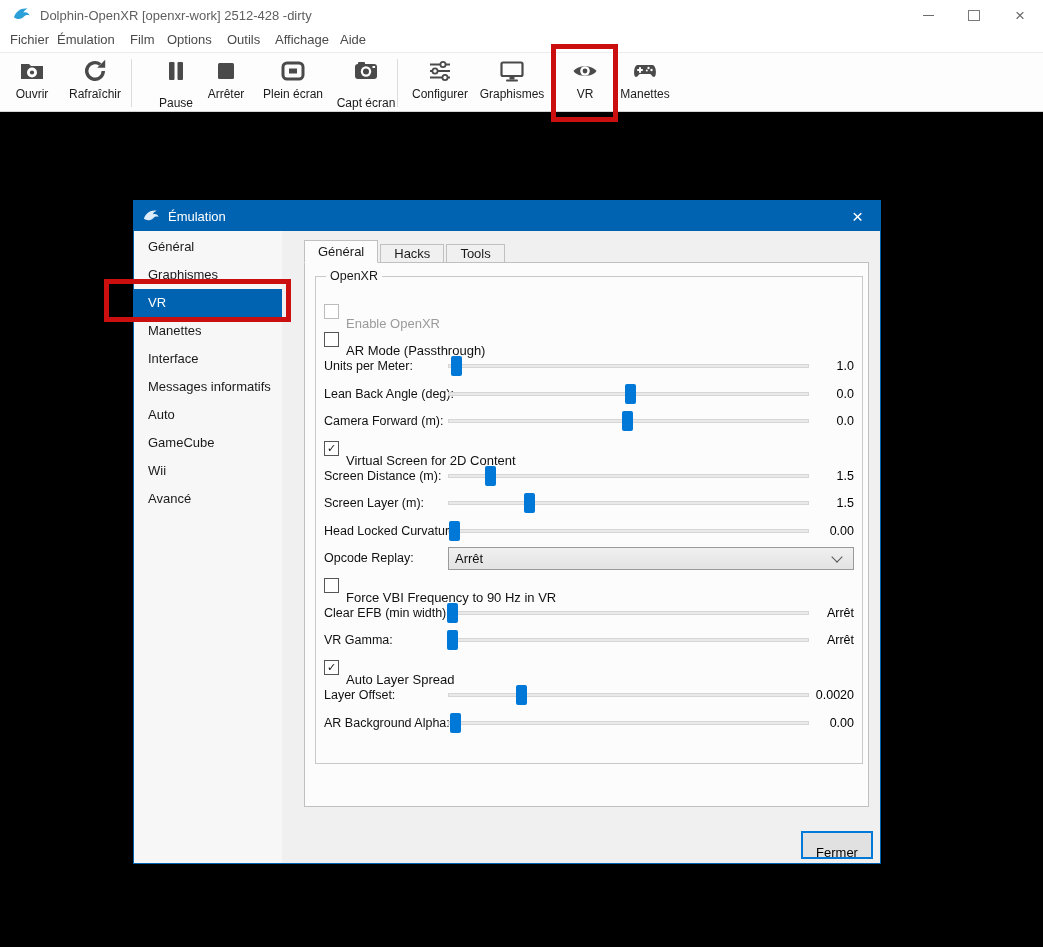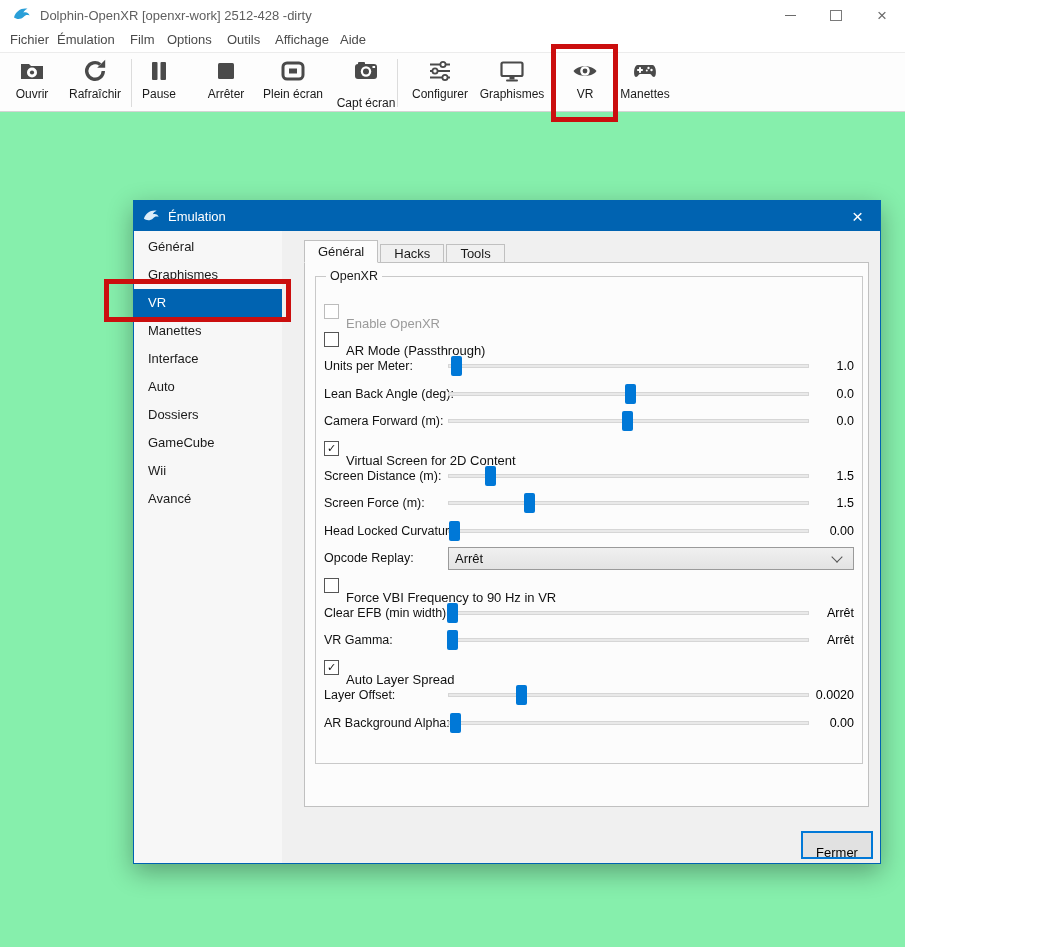--- a/index.html
+++ b/index.html
@@ -1,16 +1,16 @@
 <!DOCTYPE html>
 <html><head>
 <meta charset="utf-8">
 <style>
   html,body{margin:0;padding:0;background:#fff;}
-  .screen{position:relative;width:905px;height:947px;background:#86efac;
+  .screen{position:relative;width:1043px;height:947px;background:#000000;
           font-family:"Liberation Sans",sans-serif;overflow:hidden;}
 
   
   .titlebar{position:absolute;left:0;top:0;width:100%;height:30px;background:#ffffff;
             display:flex;align-items:center;}
   .app-icon{margin-left:13px;width:18px;height:18px;display:flex;align-items:center;}
   .app-title{margin-left:9px;font-size:13px;color:#5f5f5f;white-space:nowrap;}
   .win-controls{position:absolute;right:0;top:0;height:30px;display:flex;}
   .win-btn{width:46px;height:30px;display:flex;align-items:center;justify-content:center;}
   .glyph-min{width:11px;height:0;border-top:1px solid #6b6b6b;}
@@ -134,21 +134,21 @@
       </div>
       <div class="tb-btn" style="left: 63px;">
         <span class="tb-icon">
           <svg width="26" height="26" viewBox="0 0 26 26">
             <path d="M21.3 13 a8.3 8.3 0 1 1 -3.1 -6.5" fill="none" stroke="#4a4a4a" stroke-width="3.4"></path>
             <path d="M23.2 1.8 v8 h-8 z" fill="#4a4a4a"></path>
           </svg>
         </span>
         <span class="tb-label">Rafraîchir</span>
       </div>
-      <div class="tb-btn" style="left: 127px;">
+      <div class="tb-btn" style="left: 144px; justify-content: space-between;">
         <span class="tb-icon">
           <svg width="26" height="26" viewBox="0 0 26 26">
             <rect x="6" y="4" width="5.5" height="18" rx="1" fill="#4a4a4a"></rect>
             <rect x="14.5" y="4" width="5.5" height="18" rx="1" fill="#4a4a4a"></rect>
           </svg>
         </span>
         <span class="tb-label">Pause</span>
       </div>
       <div class="tb-btn" style="left: 194px;">
         <span class="tb-icon">
@@ -243,22 +243,22 @@
           <span>×</span>
         </div>
     </div>
     <div class="dlg-body">
       <div class="dlg-sidebar" id="dlg-sidebar">
           <div class="sb-item">Général</div>
           <div class="sb-item">Graphismes</div>
           <div class="sb-item selected">VR</div>
           <div class="sb-item">Manettes</div>
           <div class="sb-item">Interface</div>
+          <div class="sb-item">Messages informatifs</div>
           <div class="sb-item">Auto</div>
-          <div class="sb-item">Dossiers</div>
           <div class="sb-item">GameCube</div>
           <div class="sb-item">Wii</div>
           <div class="sb-item">Avancé</div>
         </div>
       <div class="dlg-content">
         <div class="tabbar" id="tabbar">
             <div class="tab active">Général</div>
             <div class="tab">Hacks</div>
             <div class="tab">Tools</div>
           </div>
@@ -304,21 +304,21 @@
                 </div>
                 <div class="row">
                   <span class="row-label">Screen Distance (m):</span>
                   <div class="slider-wrap">
                     <div class="slider-track"></div>
                     <div class="slider-handle" style="left: calc(11.9% - 5.5px);"></div>
                   </div>
                   <span class="row-value">1.5</span>
                 </div>
                 <div class="row">
-                  <span class="row-label">Screen Force (m):</span>
+                  <span class="row-label">Screen Layer (m):</span>
                   <div class="slider-wrap">
                     <div class="slider-track"></div>
                     <div class="slider-handle" style="left: calc(22.7% - 5.5px);"></div>
                   </div>
                   <span class="row-value">1.5</span>
                 </div>
                 <div class="row">
                   <span class="row-label">Head Locked Curvature:</span>
                   <div class="slider-wrap">
                     <div class="slider-track"></div>

